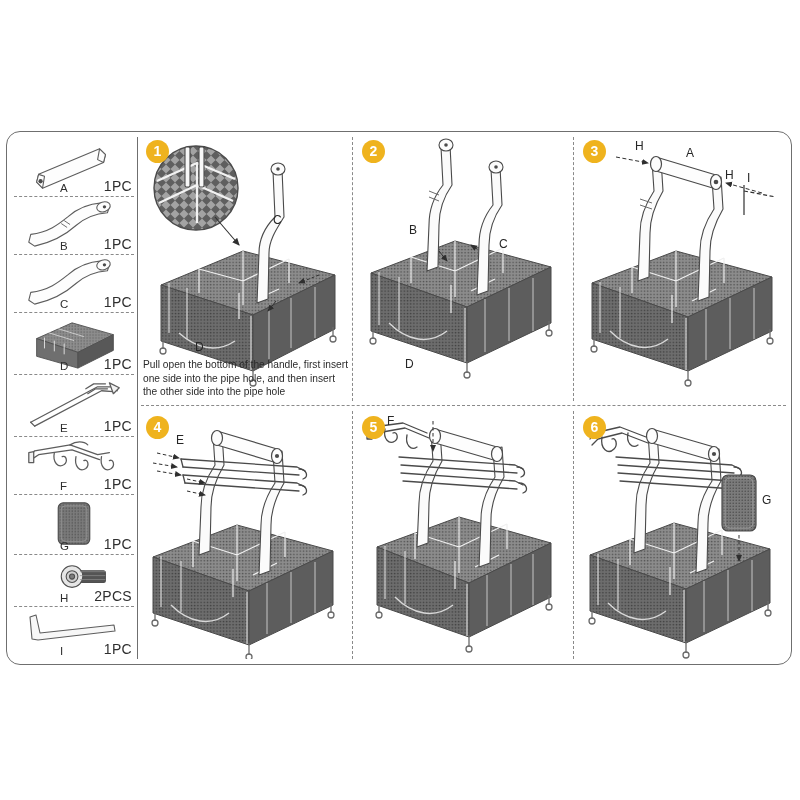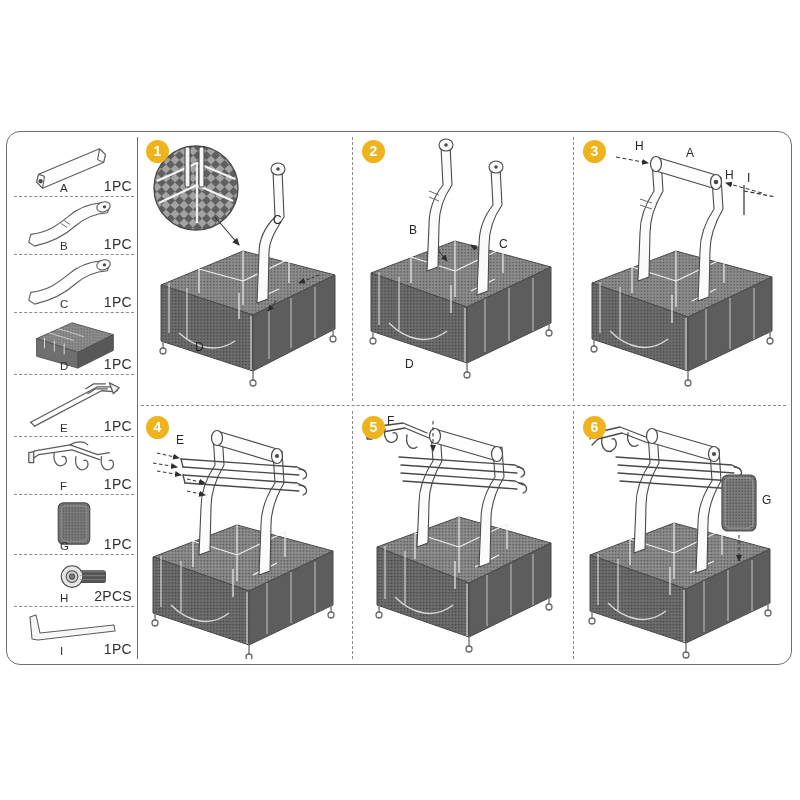--- a/index.html
+++ b/index.html
@@ -251,20 +251,21 @@
         </g>
         <circle cx="139" cy="36" r="1.8" fill="#4a4a4a"></circle>
 
         <path d="M180 142 L160 150" stroke="#2f2f2f" stroke-width="1" stroke-dasharray="3 2" marker-end="url(#ah1)" fill="none"></path>
         <path d="M137 168 L129 178" stroke="#2f2f2f" stroke-width="1" marker-end="url(#ah1)" fill="none"></path>
       </svg>
 
       <div class="badge" style="left:7px;top:7px">1</div>
       <div class="tag" style="left:134px;top:80px">C</div>
       <div class="tag" style="left:56px;top:207px">D</div>
+      <div class="caption" style="left:4px;top:225px">Pull open the bottom of the handle, first insert one side into the pipe hole, and then insert the other side into the pipe hole</div>
     </div>
 
     <div class="cell" style="left:216px;top:0;width:216px;height:272px">
       <svg class="art" viewBox="0 0 216 272">
         <defs>
           <pattern id="m2" width="3.2" height="3.2" patternUnits="userSpaceOnUse">
             <rect width="3.2" height="3.2" fill="#8c8c8c"></rect>
               <circle cx="1.3" cy="1.3" r="0.78" fill="#4f4f4f"></circle>
           </pattern>
           <pattern id="m2d" width="3.2" height="3.2" patternUnits="userSpaceOnUse">

